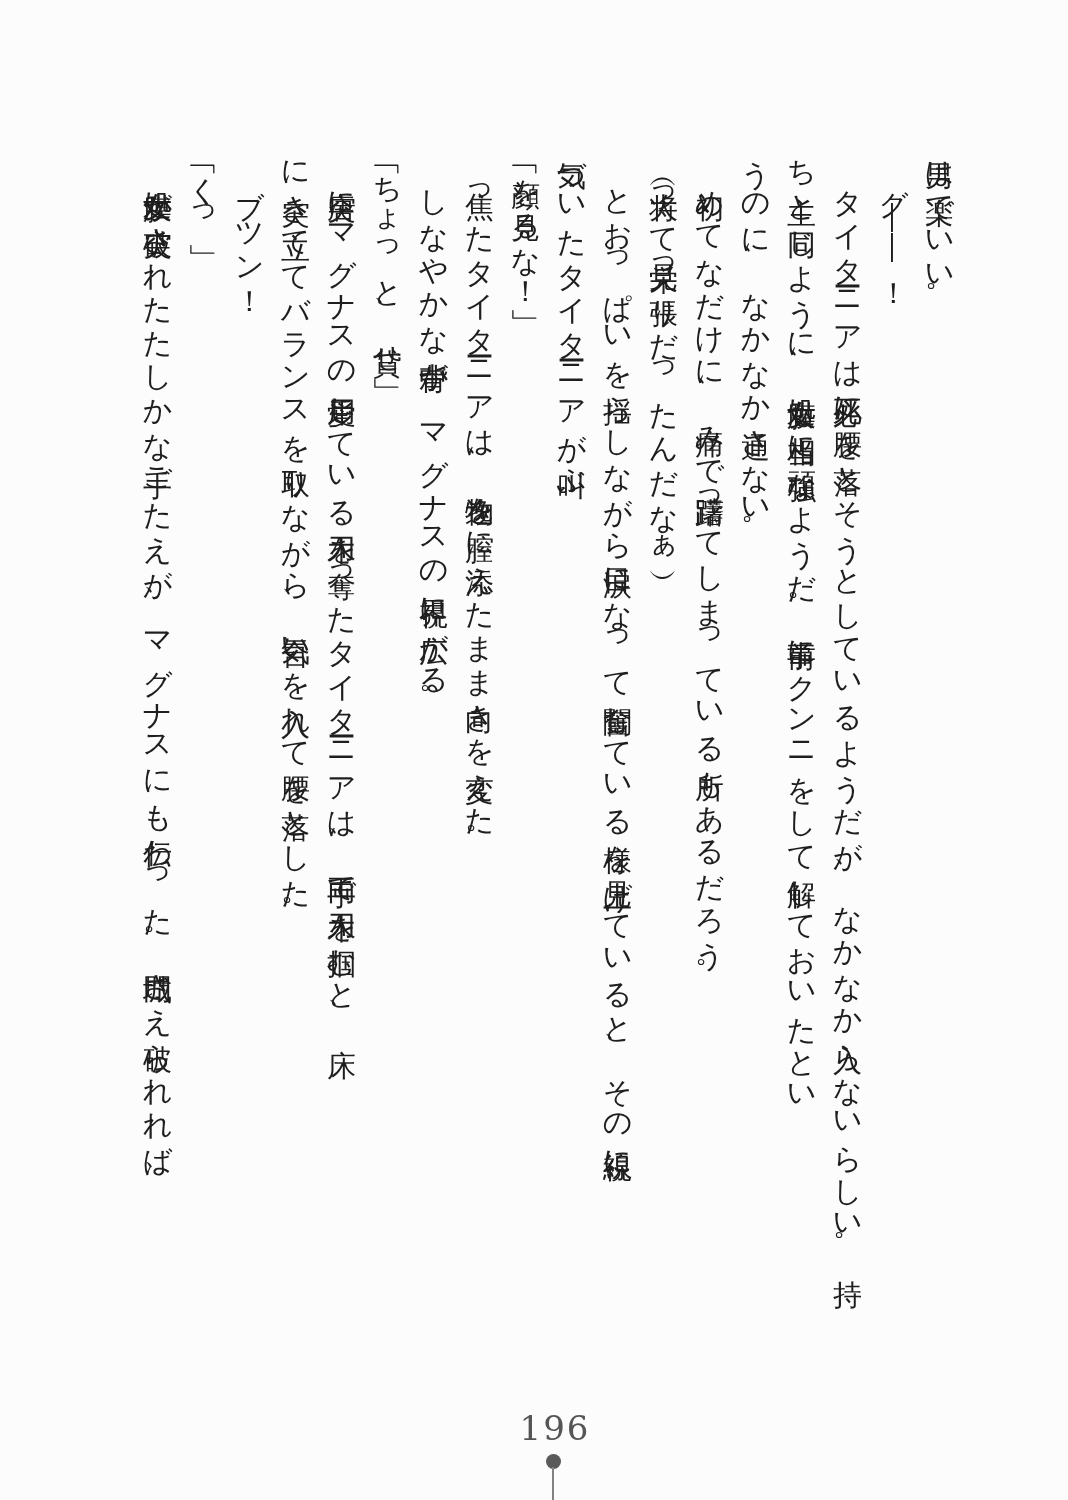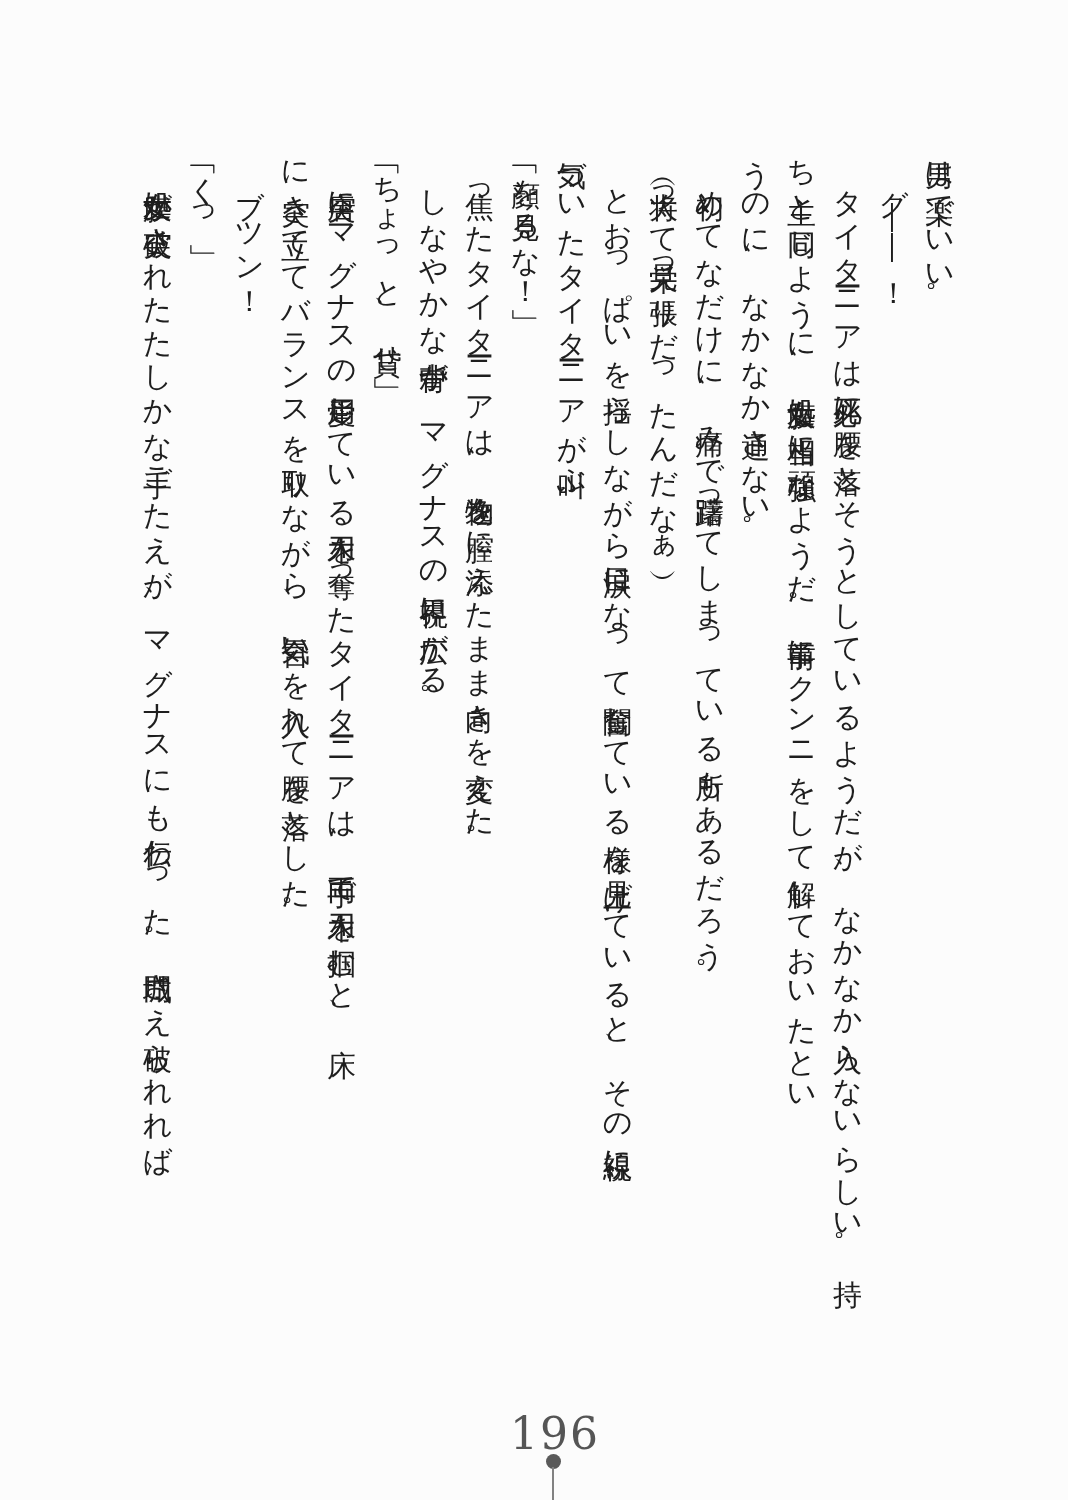--- a/index.html
+++ b/index.html
@@ -34,21 +34,21 @@
     padding: 0;
   }
   .in1  { text-indent: 1em; }    
   .in05 { text-indent: 0.55em; } 
   .footer {
     position: absolute;
     left: 455px;
     top: 1408px;
     width: 200px;
     text-align: center;
-    font-size: 44px;
+    font-size: 34px;
     letter-spacing: 2px;
     color: #555555;
   }
   .mark-dot {
     position: absolute;
     left: 546px;
     top: 1454px;
     width: 15px;
     height: 15px;
     border-radius: 50%;

